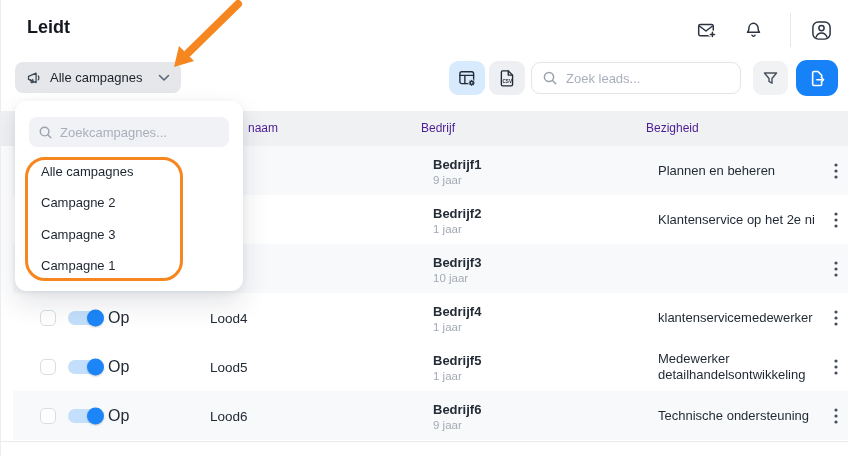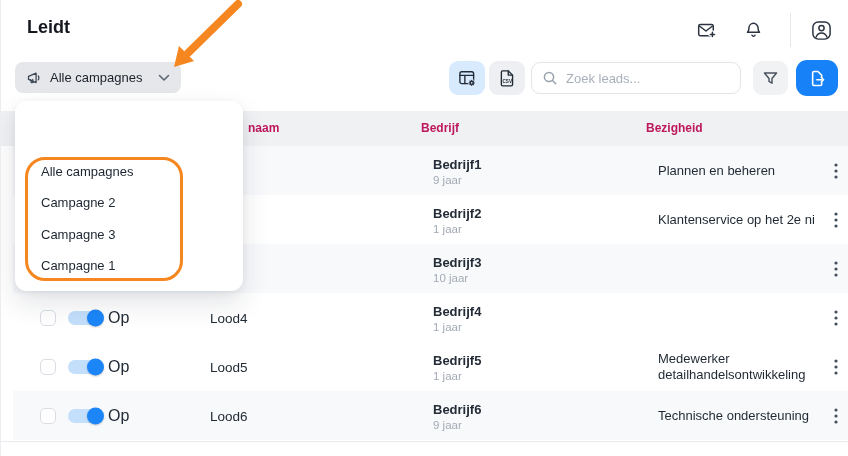--- a/index.html
+++ b/index.html
@@ -30,21 +30,21 @@
   #btn-csv{left:488px;top:61px;width:36px;height:34px;background:#EDEFF2;}
   .search-box{position:absolute;left:530px;top:62px;width:210px;height:32px;border:1px solid #E2E5E9;
     border-radius:9px;background:#fff;display:flex;align-items:center;padding:12px 10px;gap:8px;}
   .search-box input{border:none;outline:none;flex:1;min-width:0;font-size:13px;color:#333;
     background:transparent;font-family:inherit;}
   ::placeholder{color:#A9B0BB;opacity:1;}
   #btn-filter{left:752px;top:61px;width:35px;height:34px;background:#F0F2F4;}
   #btn-export{left:795px;top:60px;width:42px;height:36px;background:var(--primary-blue,#1781F8);border-radius:11px;}
   
   .thead{position:absolute;left:0;top:111px;width:848px;height:35px;background:#F0F1F3;}
-  .th{position:absolute;top:0;height:35px;line-height:35px;font-size:12px;font-weight:700;color:#be185d;}
+  .th{position:absolute;top:0;height:35px;line-height:35px;font-size:12px;font-weight:400;color:#4c1d95;}
   #th-name{left:247px} #th-company{left:420px} #th-occ{left:645px}
   .tbody{position:absolute;left:12px;top:146px;width:848px;}
   .trow{position:relative;width:848px;height:49px;background:#fff;}
   .trow.shaded{background:#F8F9FB;}
   .trow > *{position:absolute;top:50%;transform:translateY(-50%);}
   .checkbox{left:27px;width:16px;height:16px;border:1.5px solid #DADDE2;border-radius:5px;
     background:#fff;cursor:pointer;}
   .toggle{left:55px;width:35px;height:14px;border-radius:7px;background:var(--toggle-track,#C3DFFB);
     border:none;cursor:pointer;}
   .knob{position:absolute;right:-1px;top:50%;transform:translateY(-50%);width:17px;height:17px;
@@ -235,20 +235,21 @@
       <span class="checkbox"></span>
       <button class="toggle">
           <span class="knob"></span>
         </button>
       <span class="toggle-label">Op</span>
       <span class="lead-name">Lood4</span>
       <div class="company">
         <span class="company-name">Bedrijf4</span>
         <span class="company-age">1 jaar</span>
       </div>
+      <span class="occupation">klantenservicemedewerker</span>
       <button class="kebab">
         <svg width="4" height="16" viewBox="0 0 4 16" fill="#454F5C">
             <circle cx="2" cy="2" r="1.6"></circle>
             <circle cx="2" cy="8" r="1.6"></circle>
             <circle cx="2" cy="14" r="1.6"></circle>
           </svg>
       </button>
     </div>
 
     <div class="trow">
@@ -291,20 +292,27 @@
             <circle cx="2" cy="14" r="1.6"></circle>
           </svg>
       </button>
     </div>
 
   </div>
 
   <div class="bottom-line"></div>
 
   <div class="dropdown">
+    <div class="dd-search">
+      <svg width="15" height="15" viewBox="0 0 16 16" fill="none" stroke="#9AA2AD" stroke-width="1.5" stroke-linecap="round">
+        <circle cx="7" cy="7" r="4.6"></circle>
+        <path d="M10.5 10.5l3.2 3.2"></path>
+      </svg>
+      <input type="text" placeholder="Zoekcampagnes..." style="">
+    </div>
     <div class="dd-item" id="dd0">Alle campagnes</div>
     <div class="dd-item" id="dd1">Campagne 2</div>
     <div class="dd-item" id="dd2">Campagne 3</div>
     <div class="dd-item" id="dd3">Campagne 1</div>
     <div class="dd-highlight"></div>
   </div>
 
   <svg class="arrow-svg" width="260" height="80" viewBox="0 0 260 80">
     <line x1="237" y1="4" x2="187" y2="53" stroke="var(--accent-orange,#F6861F)" stroke-width="8" stroke-linecap="round"></line>
     <polygon points="173,67 193,61 178,46" fill="var(--accent-orange,#F6861F)"></polygon>

